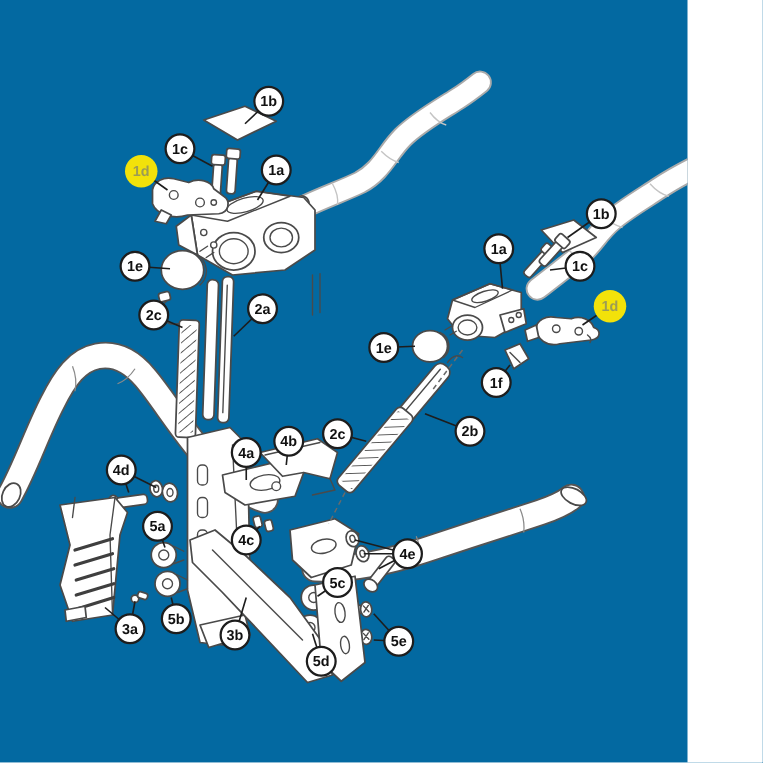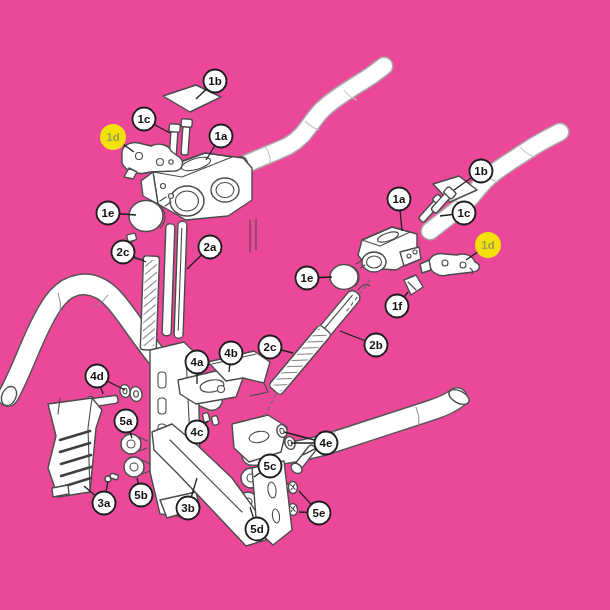--- a/index.html
+++ b/index.html
@@ -1,16 +1,16 @@
 <!DOCTYPE html>
 <html><head>
 <meta charset="utf-8">
 <style>
   html,body{margin:0;padding:0;background:#ffffff;}
-  .stage{position:relative;width:610px;height:610px;background:#ec4899;overflow:hidden;
+  .stage{position:relative;width:550px;height:610px;background:#0369a1;overflow:hidden;
          font-family:"Liberation Sans", sans-serif;}
   svg{display:block;}
   
   .part{fill:#ffffff;stroke:#4a4a4a;stroke-width:1.4;stroke-linejoin:round;stroke-linecap:round;}
   .part-detail{fill:none;stroke:#4a4a4a;stroke-width:1.1;stroke-linecap:round;stroke-linejoin:round;}
   .hole{fill:#ffffff;stroke:#4a4a4a;stroke-width:1.1;}
   .tube-out{fill:none;stroke:#aaaaaa;stroke-width:19;stroke-linecap:round;}
   .tube-in{fill:none;stroke:#ffffff;stroke-width:16;stroke-linecap:round;}
   .tube-seam{fill:none;stroke:#c4c4c4;stroke-width:1.1;}
   .bar-out{fill:none;stroke:#555555;stroke-width:22;stroke-linecap:round;}

